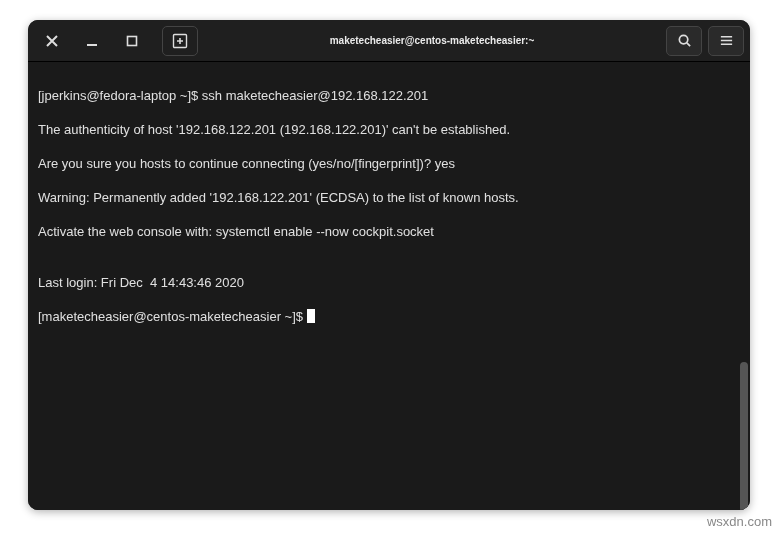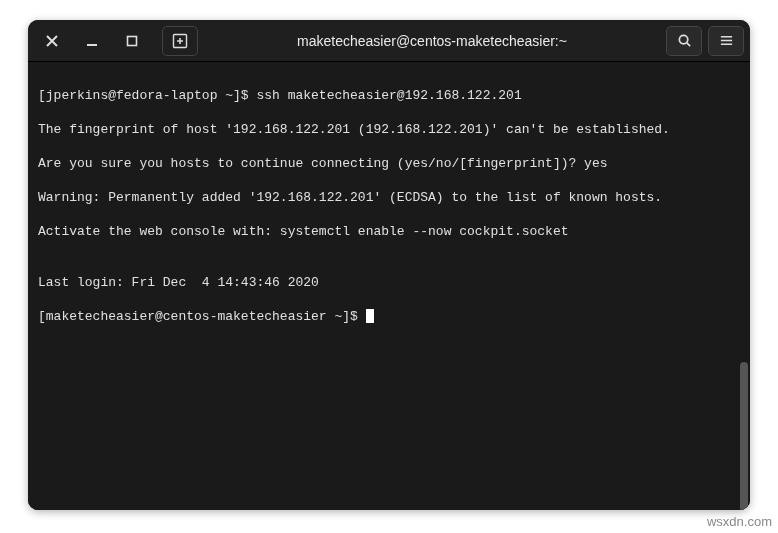--- a/index.html
+++ b/index.html
@@ -68,22 +68,22 @@
       cursor: pointer;
     }
     .new-tab-btn svg {
       width: 16px;
       height: 16px;
     }
     .titlebar-title {
       flex: 1;
       text-align: center;
       color: #eaeaea;
-      font-size: 14px;
-      font-weight: 400;
+      font-size: 10px;
+      font-weight: 700;
       padding: 0 10px;
     }
     .titlebar-right {
       display: flex;
       align-items: center;
       gap: 6px;
     }
     .icon-btn {
       width: 36px;
       height: 30px;
@@ -98,21 +98,21 @@
     }
     .icon-btn svg {
       width: 15px;
       height: 15px;
     }
     .terminal-body {
       flex: 1;
       background: #1a1a1a;
       padding: 8px 10px;
       color: #e0e0e0;
-      font-family: Liberation Mono, monospace;
+      font-family: Liberation Sans, sans-serif;
       font-size: 13px;
       line-height: 17px;
       white-space: pre-wrap;
       position: relative;
     }
     .terminal-line {
       display: block;
     }
     .cursor {
       display: inline-block;
@@ -178,21 +178,21 @@
       </div>
       <div class="icon-btn">
         <svg viewBox="0 0 16 16">
           <path d="M2 4 L14 4 M2 8 L14 8 M2 12 L14 12" stroke="currentColor" stroke-width="1.8"></path>
         </svg>
       </div>
     </div>
   </div>
   <div class="terminal-body">
 <span class="terminal-line">[jperkins@fedora-laptop ~]$ ssh maketecheasier@192.168.122.201</span>
-<span class="terminal-line">The fingerprint of host '192.168.122.201 (192.168.122.201)' can't be established.</span>
+<span class="terminal-line">The authenticity of host '192.168.122.201 (192.168.122.201)' can't be established.</span>
 <span class="terminal-line">Are you sure you hosts to continue connecting (yes/no/[fingerprint])? yes</span>
 <span class="terminal-line">Warning: Permanently added '192.168.122.201' (ECDSA) to the list of known hosts.</span>
 <span class="terminal-line">Activate the web console with: systemctl enable --now cockpit.socket</span>
 <span class="terminal-line"></span>
 <span class="terminal-line">Last login: Fri Dec  4 14:43:46 2020</span>
 <span class="terminal-line"><span>[maketecheasier@centos-maketecheasier ~]$ </span><span class="cursor"></span></span>
     <div class="scrollbar"></div>
   </div>
 </div>
 

